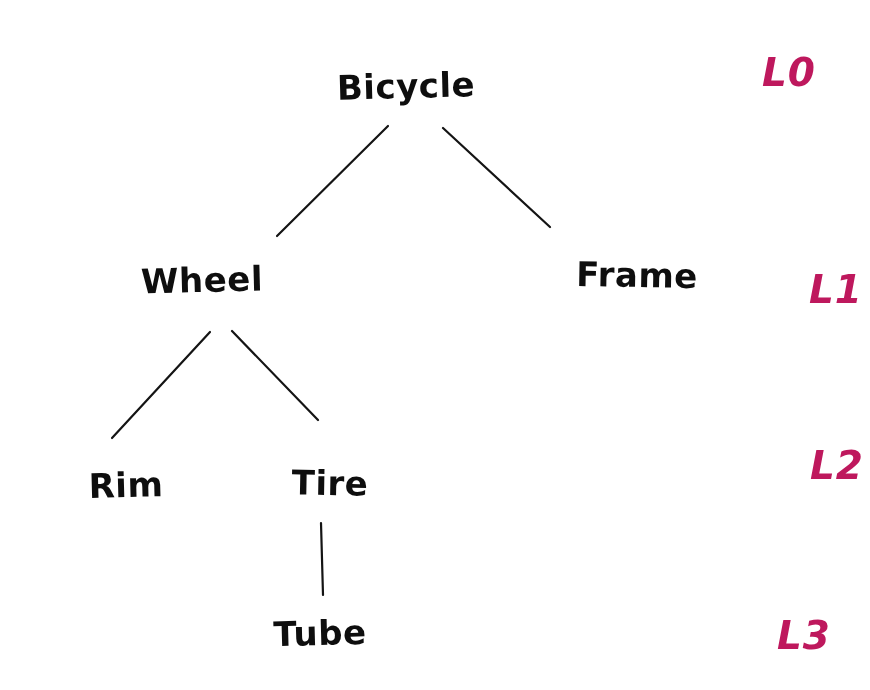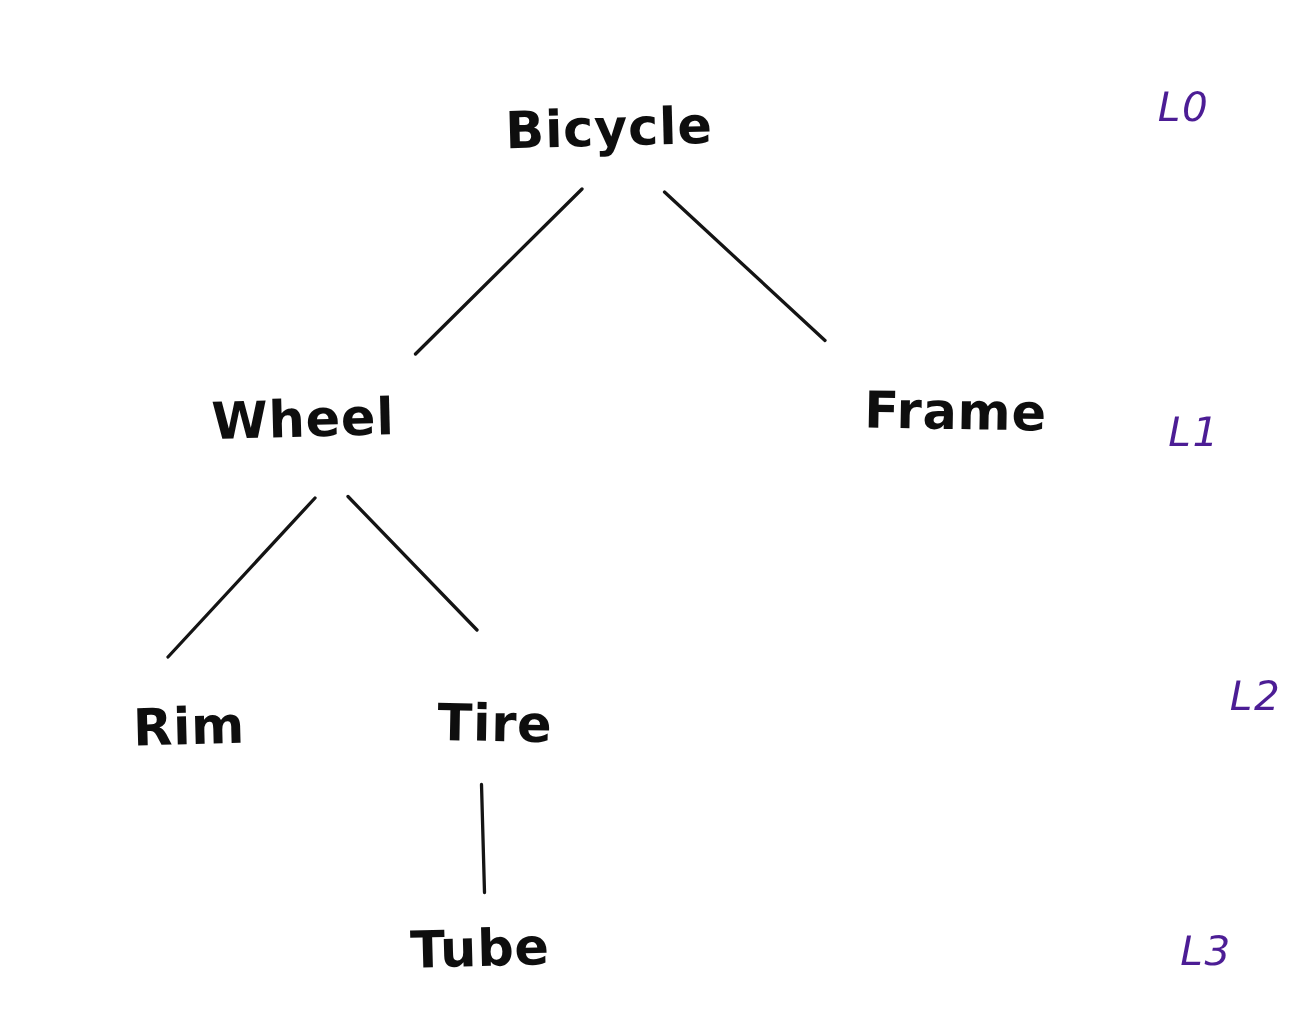--- a/index.html
+++ b/index.html
@@ -35,26 +35,26 @@
     font-weight: 600;
     letter-spacing: 0.5px;
     white-space: nowrap;
     color: #0e0e0e;
   }
   .node-label.tilt-l { transform: translate(-50%, -50%) rotate(-1.5deg); }
   .node-label.tilt-r { transform: translate(-50%, -50%) rotate(1deg); }
   .level-label {
     position: absolute;
     transform: translate(-50%, -50%);
-    font-size: 27px;
-    font-weight: 400;
+    font-size: 39px;
+    font-weight: 700;
     font-style: italic;
     letter-spacing: 1px;
     white-space: nowrap;
-    color: #4c1d95;
+    color: #be185d;
   }
 </style>
 </head>
 <body>
 
 <div class="canvas">
 
   <svg class="edges-layer" viewBox="0 0 870 690">
     <line x1="388" y1="126" x2="277" y2="236"></line>
     <line x1="443" y1="128" x2="550" y2="227"></line>
@@ -70,19 +70,19 @@
   <div class="node-label tilt-r" style="left:637px; top:275px;">Frame</div>
 
   <div class="node-label tilt-l" style="left:126px; top:485px;">Rim</div>
 
   <div class="node-label tilt-r" style="left:330px; top:483px;">Tire</div>
 
   <div class="node-label tilt-l" style="left:320px; top:633px;">Tube</div>
 
   <div class="level-label" style="left:789px; top:72px;">L0</div>
 
-  <div class="level-label" style="left:796px; top:289px;">L1</div>
+  <div class="level-label" style="left:836px; top:289px;">L1</div>
 
   <div class="level-label" style="left:837px; top:465px;">L2</div>
 
   <div class="level-label" style="left:804px; top:635px;">L3</div>
 
 </div>
 
 </body></html>

